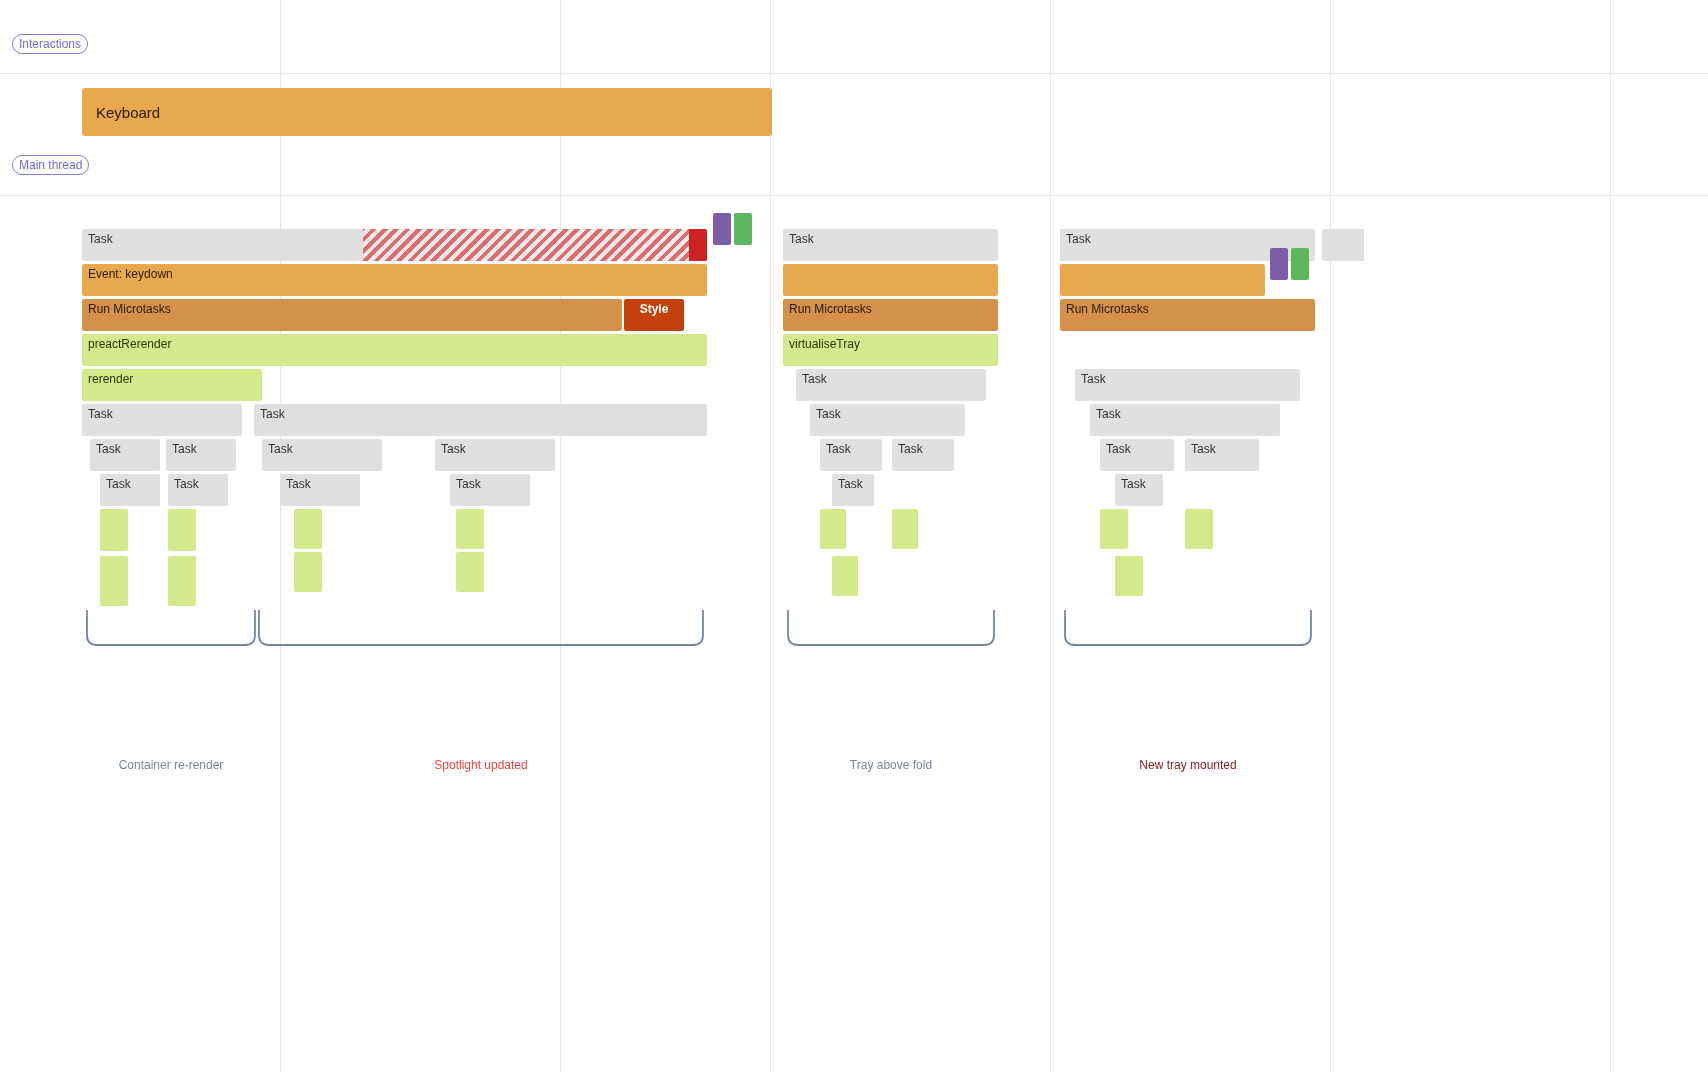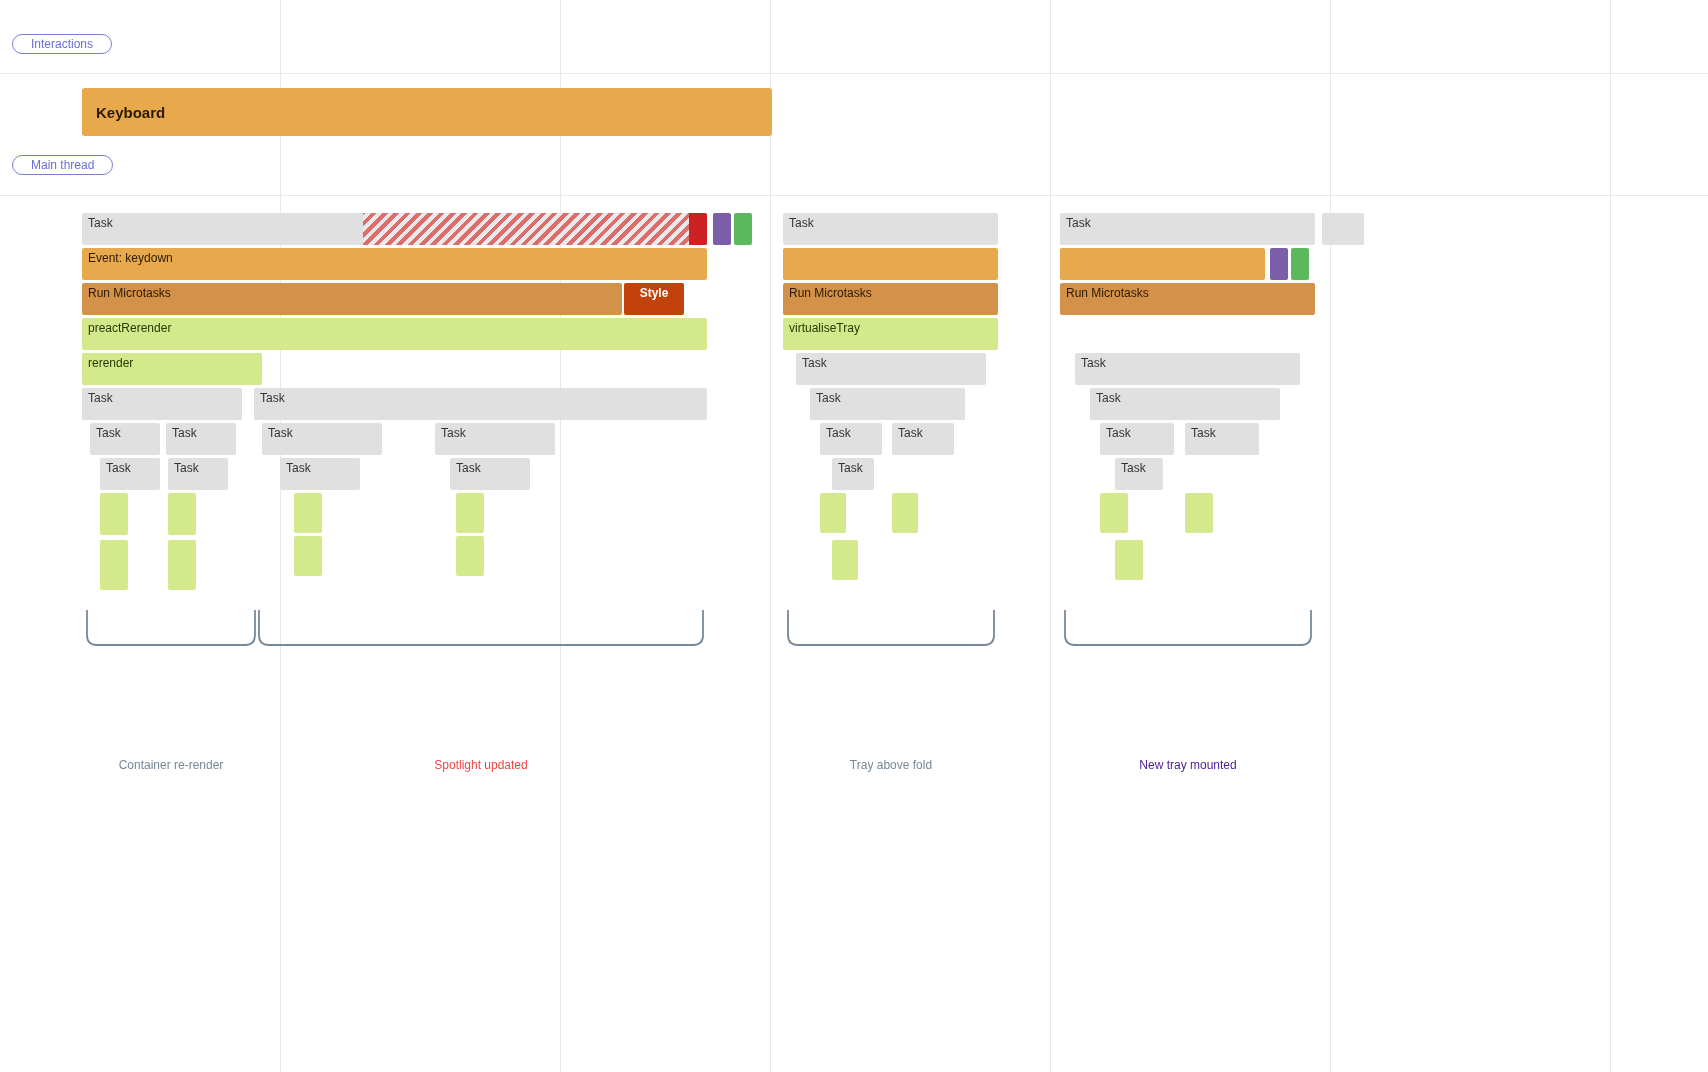--- a/index.html
+++ b/index.html
@@ -40,21 +40,21 @@
       height: 1072px;
       z-index: 1;
     }
 
     
     .pill-label {
       display: inline-block;
       border: 1.5px solid #7b7fd4;
       color: #6b6fd4;
       border-radius: 12px;
-      padding: 2px 18px;
+      padding: 2px 6px;
       font-size: 12px;
       background: #fff;
       cursor: pointer;
       white-space: nowrap;
     }
 
     .interactions-label {
       position: absolute;
       top: 34px;
       left: 12px;
@@ -72,34 +72,35 @@
       top: 88px;
       left: 82px;
       width: 690px;
       height: 48px;
       background: linear-gradient(135deg, #e8a84c 0%, #d4914a 100%);
       border-radius: 3px;
       display: flex;
       align-items: center;
       padding-left: 14px;
       font-size: 15px;
-      font-weight: 700;
+      font-weight: 400;
       color: #2a1a00;
     }
 
     
     .block {
       position: absolute;
       border-radius: 2px;
       display: flex;
       align-items: flex-start;
       padding: 3px 6px;
       font-size: 12px;
       font-weight: 500;
       overflow: hidden;
+      margin-top: 16px;
     }
 
     .block-task {
       background: #e0e0e0;
       color: #333;
     }
     .block-task-hatched {
       background: #e0e0e0;
       color: #333;
     }
@@ -357,15 +358,15 @@
   <svg style="position:absolute;left:783px;top:605px;width:216px;height:50px;overflow:visible;">
     <path d="M5,5 L5,30 Q5,40 15,40 L108,40" stroke="#778899" stroke-width="1.8" fill="none"></path>
     <path d="M211,5 L211,30 Q211,40 201,40 L108,40" stroke="#778899" stroke-width="1.8" fill="none"></path>
   </svg>
   <div style="position:absolute;left:783px;top:758px;width:216px;text-align:center;color:#778899;font-size:12px;">Tray above fold</div>
 
   <svg style="position:absolute;left:1060px;top:605px;width:256px;height:50px;overflow:visible;">
     <path d="M5,5 L5,30 Q5,40 15,40 L128,40" stroke="#778899" stroke-width="1.8" fill="none"></path>
     <path d="M251,5 L251,30 Q251,40 241,40 L128,40" stroke="#778899" stroke-width="1.8" fill="none"></path>
   </svg>
-  <div style="position:absolute;left:1060px;top:758px;width:256px;text-align:center;color:#4c1d95;font-size:12px;">New tray mounted</div>
+  <div style="position:absolute;left:1060px;top:758px;width:256px;text-align:center;color:#7f1d1d;font-size:12px;">New tray mounted</div>
 
 </div>
 
 </body></html>

